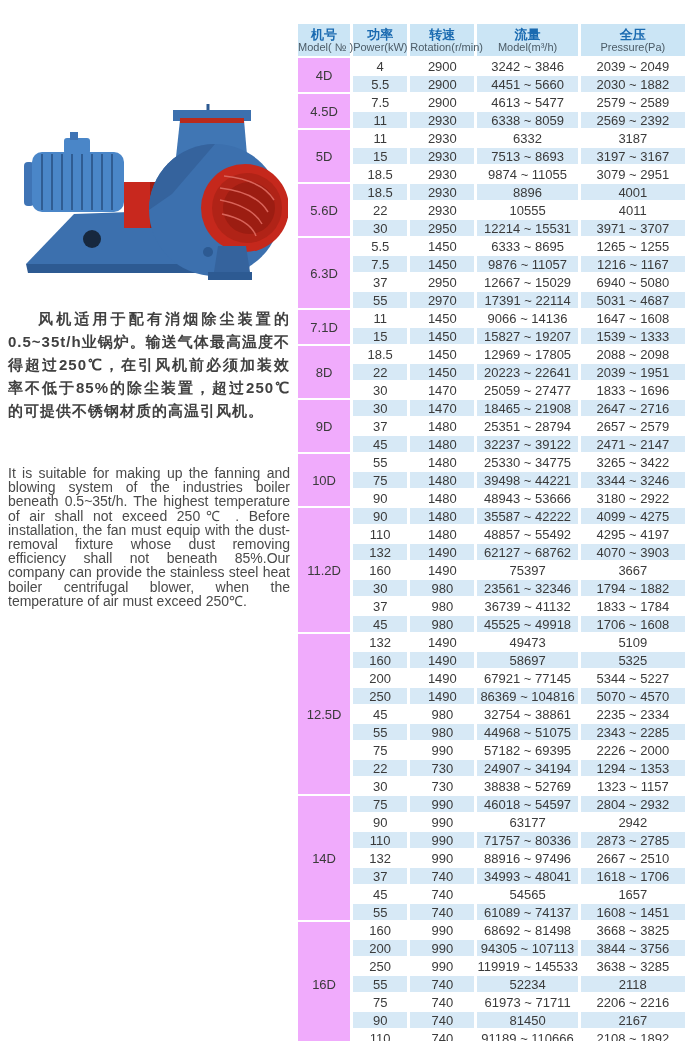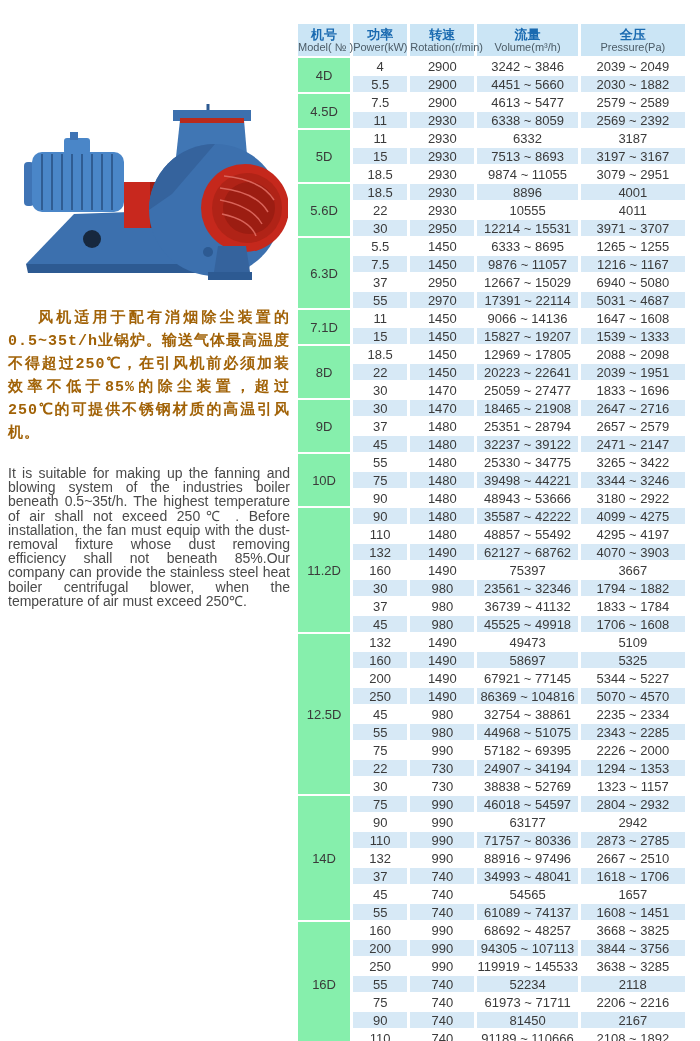--- a/index.html
+++ b/index.html
@@ -4,38 +4,38 @@
 <style>
   html,body{margin:0;padding:0;background:#ffffff;}
   body{width:700px;height:1041px;position:relative;overflow:hidden;
        font-family:"Liberation Sans",sans-serif;color:#3a3a3a;}
   .page{position:relative;width:700px;height:1041px;background:#fff;}
 
   
   .left-panel{position:absolute;left:0;top:0;width:295px;height:1041px;}
   .fan-figure{position:absolute;left:12px;top:96px;width:276px;height:192px;}
   .desc-zh{position:absolute;left:8px;top:292px;width:282px;
-           font-size:15px;line-height:23px;font-weight:bold;color:#a16207;
-           text-align:justify;text-indent:2em;letter-spacing:1px;font-family:Liberation Mono, monospace;}
+           font-size:15px;line-height:23px;font-weight:bold;color:#404040;
+           text-align:justify;text-indent:2em;letter-spacing:1px;}
   .desc-en{position:absolute;left:8px;top:452px;width:282px;
            font-size:14px;line-height:14.2px;color:#4a4a4a;text-align:justify;}
 
   
   .spec-table-wrap{position:absolute;left:295px;top:8px;width:393px;}
   table.spec{border-collapse:separate;border-spacing:3px 2px;table-layout:fixed;
              width:393px;margin-top:14px;}
   col.c-model{width:52px;} col.c-power{width:54px;} col.c-rot{width:64px;}
   col.c-vol{width:100px;} col.c-pres{width:104px;}
   th{background:#cbe5f5;height:32px;padding:0;vertical-align:middle;
      font-weight:normal;}
   th .zh{font-size:13px;font-weight:bold;color:#1a6ab0;line-height:15px;}
   th .en{font-size:11px;color:#4b5b66;line-height:11px;white-space:nowrap;}
   td{height:16px;padding:0;text-align:center;vertical-align:middle;
      font-size:13px;white-space:nowrap;color:#3a3a3a;}
-  td.model-cell{background:#86efac;font-size:13px;}
+  td.model-cell{background:#f0abfc;font-size:13px;}
   tbody tr:nth-child(even) td.data-cell{background:#d7e9f6;}
 
   
 </style>
 </head>
 <body>
 
 <div class="page">
 
   <div class="left-panel">
@@ -115,21 +115,21 @@
           <th>
             <div class="zh">功率</div>
             <div class="en">Power(kW)</div>
           </th>
           <th>
             <div class="zh">转速</div>
             <div class="en">Rotation(r/min)</div>
           </th>
           <th>
             <div class="zh">流量</div>
-            <div class="en">Volume(m³/h)</div>
+            <div class="en">Model(m³/h)</div>
           </th>
           <th>
             <div class="zh">全压</div>
             <div class="en">Pressure(Pa)</div>
           </th>
         </tr>
       </thead>
       <tbody>
           <tr>
             <td class="model-cell" rowspan="2">4D</td>
@@ -428,21 +428,21 @@
           <tr>
             <td class="data-cell">55</td>
             <td class="data-cell">740</td>
             <td class="data-cell">61089 ~ 74137</td>
             <td class="data-cell">1608 ~ 1451</td>
           </tr>
           <tr>
             <td class="model-cell" rowspan="7">16D</td>
             <td class="data-cell">160</td>
             <td class="data-cell">990</td>
-            <td class="data-cell">68692 ~ 48257</td>
+            <td class="data-cell">68692 ~ 81498</td>
             <td class="data-cell">3668 ~ 3825</td>
           </tr>
           <tr>
             <td class="data-cell">200</td>
             <td class="data-cell">990</td>
             <td class="data-cell">94305 ~ 107113</td>
             <td class="data-cell">3844 ~ 3756</td>
           </tr>
           <tr>
             <td class="data-cell">250</td>

